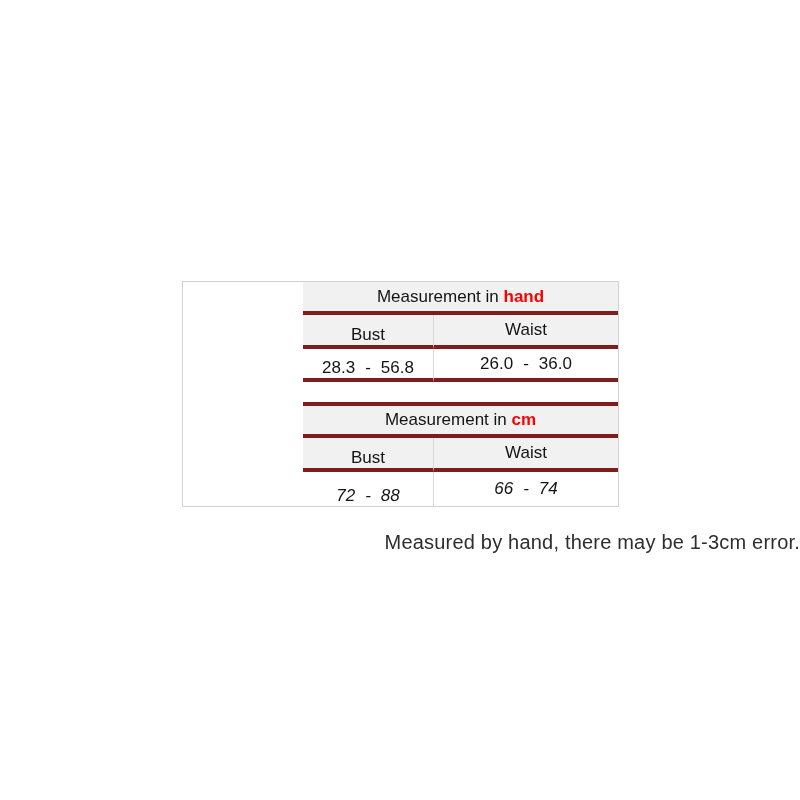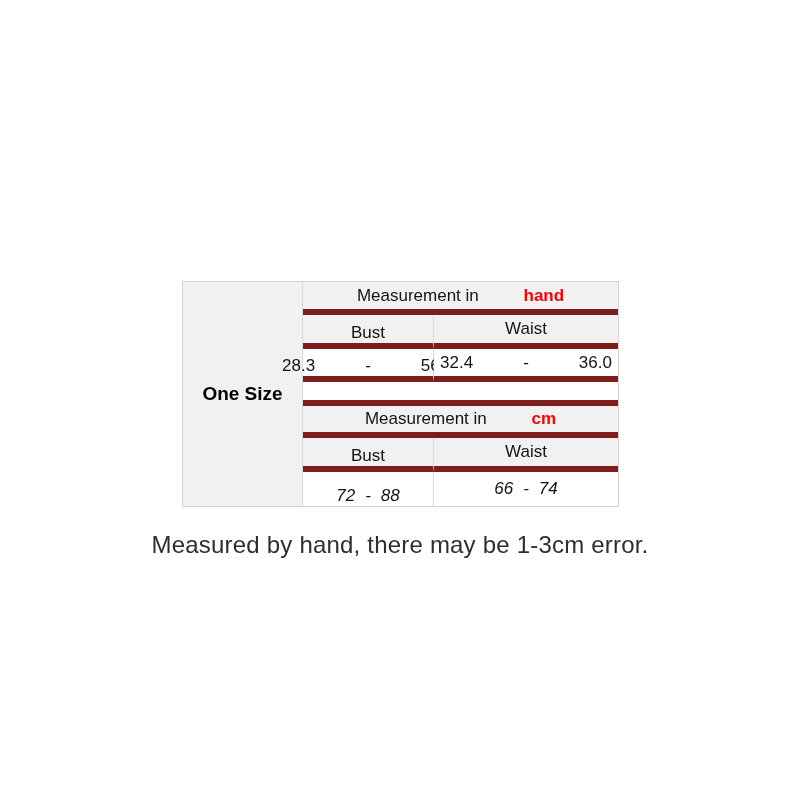--- a/index.html
+++ b/index.html
@@ -27,21 +27,21 @@
     color: #141414;
   }
   .cell {
     display: flex;
     align-items: center;
     justify-content: center;
     background: #ffffff;
     white-space: pre;
   }
   .cell.gray { background: #f1f1f1; }
-  .cell.b-bottom { border-bottom: 6px solid #7f1d1d; gap: 40px; }
+  .cell.b-bottom { border-bottom: 4px solid #7f1d1d; }
   .cell.b-right  { border-right: 1px solid #d8d8d8; }
 
   .size-cell {
     grid-column: 1;
     grid-row: 1 / span 7;
     font-weight: bold;
     font-size: 19px;
     color: #000000;
   }
   .span2 { grid-column: 2 / span 2; }
@@ -60,53 +60,50 @@
     color: #ff0000;
   }
   .dash {
     margin: 0 10px;
   }
   .caption {
     position: absolute;
     left: 0;
     top: 531px;
     width: 800px;
-    text-align: center;
-    font-size: 24px;
+    text-align: right;
+    font-size: 20px;
     color: #2e2e2e;
     letter-spacing: 0.2px;
   }
 </style>
 </head>
 <body>
 
 <div class="page">
 
   <div class="size-table">
 
-    <div class="cell gray size-cell b-right">
-      <span>One Size</span>
-    </div>
 
     <div class="cell gray span2 r1 b-bottom">
       <span>Measurement in </span><span class="unit">hand</span>
     </div>
 
     <div class="cell gray c2 r2 b-right b-bottom">
       <span>Bust</span>
     </div>
     <div class="cell gray c3 r2 b-bottom">
       <span>Waist</span>
     </div>
 
     <div class="cell c2 r3 b-right b-bottom">
       <span>28.3</span><span class="dash">-</span><span>56.8</span>
     </div>
     <div class="cell c3 r3 b-bottom">
-      <span>32.4</span><span class="dash">-</span><span>36.0</span>
+      <span>26.0</span><span class="dash">-</span><span>36.0</span>
     </div>
 
     <div class="cell span2 r4 b-bottom"></div>
 
     <div class="cell gray span2 r5 b-bottom">
       <span>Measurement in </span><span class="unit">cm</span>
     </div>
 
     <div class="cell gray c2 r6 b-right b-bottom">
       <span>Bust</span>

